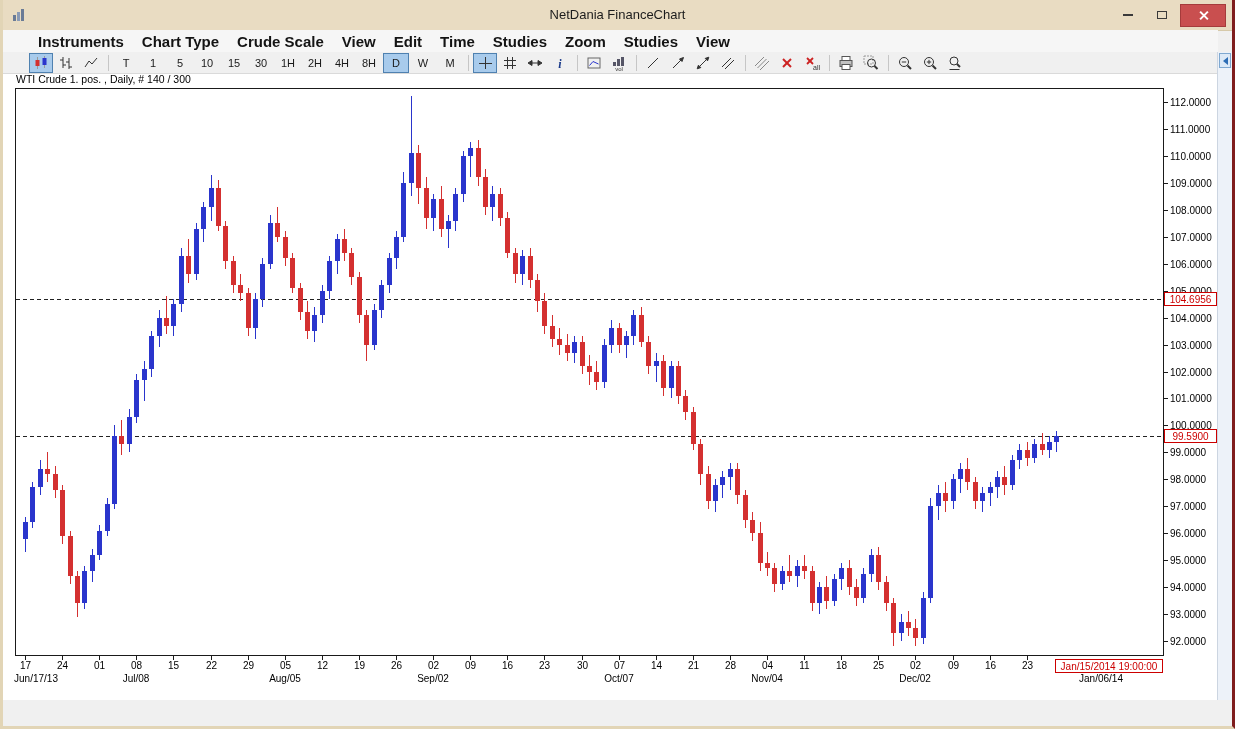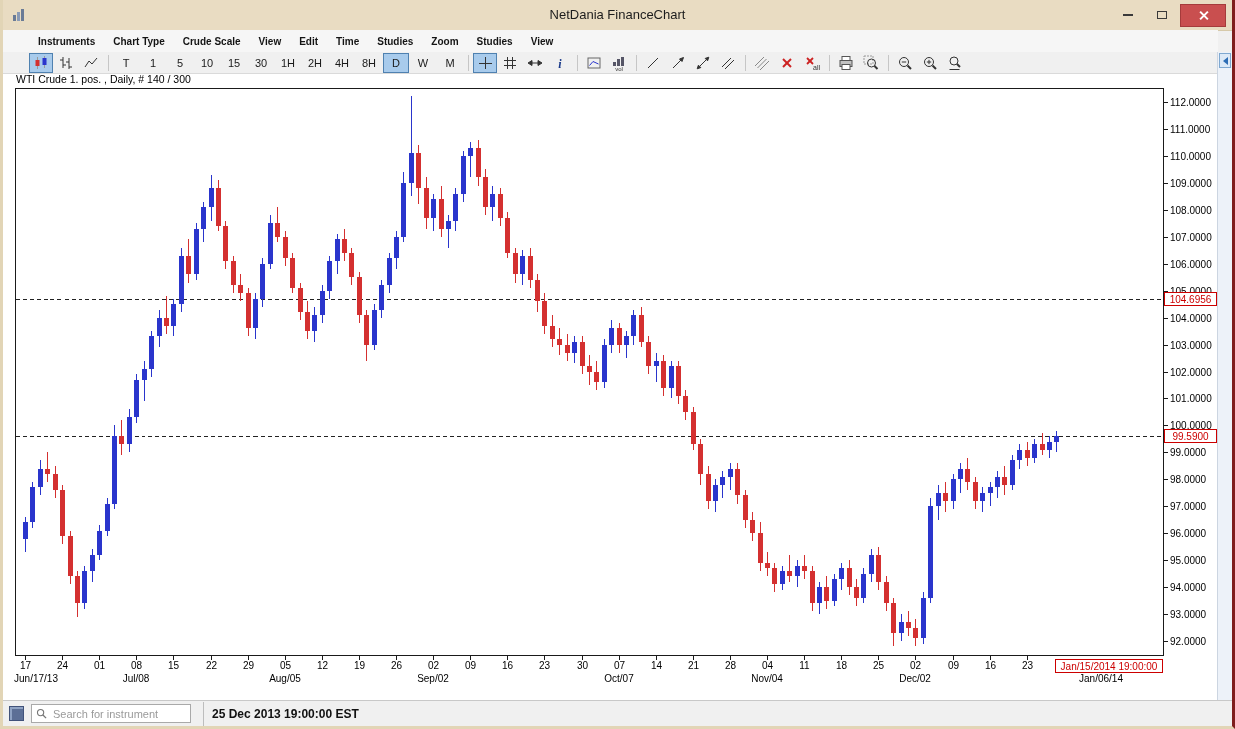--- a/index.html
+++ b/index.html
@@ -16,21 +16,21 @@
   .cap-btn{width:32px;height:21px;display:flex;align-items:center;justify-content:center;}
   .cap-btn.close{width:44px;background:#c94f4f;border:1px solid #a53b3b;}
   .min-glyph{width:10px;height:2px;background:#3a3a3a;}
   .max-glyph{width:10px;height:8px;border:1px solid #3a3a3a;box-sizing:border-box;}
   .close-glyph{position:relative;width:11px;height:11px;}
   .close-glyph::before,.close-glyph::after{content:"";position:absolute;left:5px;top:0;width:2px;height:11px;background:#fff;}
   .close-glyph::before{transform:rotate(45deg);}
   .close-glyph::after{transform:rotate(-45deg);}
   
   .menubar{position:absolute;top:30px;left:0;right:14px;height:22px;background:#f6f6f6;display:flex;align-items:center;padding-left:26px;box-sizing:border-box;}
-  .menu-item{padding:0 9px;font-size:10px;font-weight:bold;color:#141414;cursor:default;}
+  .menu-item{padding:0 9px;font-size:15px;font-weight:bold;color:#141414;cursor:default;}
   
   .toolbar{position:absolute;top:52px;left:0;right:14px;height:22px;background:#f0f0f0;border-bottom:1px solid #dadada;display:flex;align-items:center;padding-left:26px;box-sizing:border-box;}
   .tool-btn{height:18px;min-width:18px;display:flex;align-items:center;justify-content:center;border:1px solid transparent;padding:0 2px;margin-right:1px;cursor:default;}
   .tool-btn.text{font-size:11px;color:#1a1a1a;padding:0 3px;}
   .tool-btn.selected{background:#a8cbec;border-color:#4f81b0;}
   .tool-btn .icon{width:16px;height:16px;display:block;}
   .tool-btn .icon svg{display:block;width:16px;height:16px;}
   .tb-sep{width:1px;height:16px;background:#c6c6c6;margin:0 4px;}
   
   .chart-area{position:absolute;top:74px;left:0;right:14px;height:626px;background:#fff;}
@@ -709,26 +709,14 @@
         <text x="1106" y="595.5" font-size="10" fill="#cc0000" text-anchor="middle">Jan/15/2014 19:00:00</text>
       </svg>
   </div>
 
   <div class="side-strip">
     <div class="panel-toggle">
       <span class="panel-arrow"></span>
     </div>
   </div>
 
-  <div class="statusbar">
-    <span class="grip-icon"></span>
-    <div class="search-box">
-      <svg viewBox="0 0 12 12" width="11" height="11">
-          <circle cx="5" cy="5" r="3.4" fill="none" stroke="#777" stroke-width="1.2"></circle>
-          <line x1="7.6" y1="7.6" x2="11" y2="11" stroke="#777" stroke-width="1.4"></line>
-        </svg>
-      <input type="text" placeholder="Search for instrument" style="">
-    </div>
-    <div class="status-vdiv"></div>
-    <div class="status-time">25 Dec 2013 19:00:00 EST</div>
-  </div>
 
 </div>
 
 </body></html>

